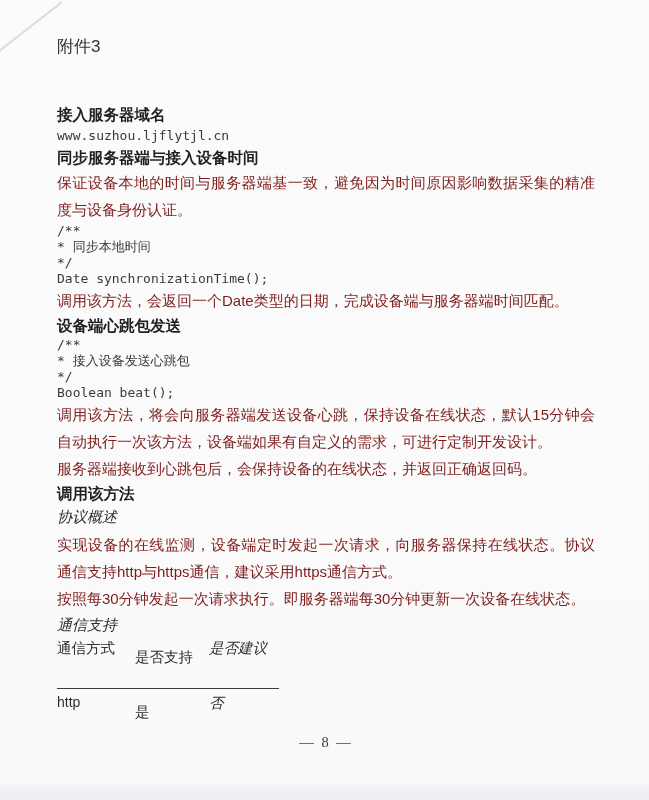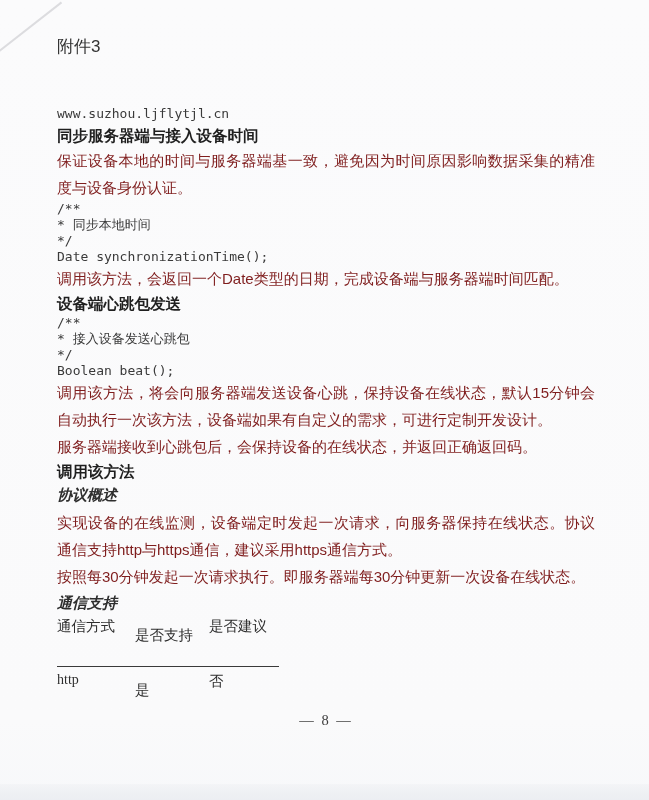--- a/index.html
+++ b/index.html
@@ -74,42 +74,41 @@
     color: #7f1d1d;
     margin: 0;
   }
   .blk-i {
     font-family: "Liberation Serif", serif;
     font-style: italic;
     font-size: 15px;
     line-height: 21px;
     color: #2e2e2e;
     margin: 3px 0 3px;
-    font-weight: bold;
   }
   .comm-table {
     margin-top: 3px;
     width: 222px;
     font-size: 14.5px;
     color: #2e2e2e;
   }
   .comm-table .hdr-row {
     display: flex;
     border-bottom: 1.5px solid #3a3a3a;
     padding-bottom: 21px;
   }
   .comm-table .body-row {
     display: flex;
     padding-top: 5px;
   }
   .comm-table .c1 { width: 78px; }
   .comm-table .c2 { width: 74px; margin-top: 9px; }
-  .comm-table .c3 { width: 70px; }
+  .comm-table .c3 { width: 70px; font-style: italic; }
   .comm-table .body-row .c1 {
-    font-family: Liberation Serif, serif;
+    font-family: Liberation Sans, sans-serif;
     font-size: 14px;
   }
   .page-footer {
     margin-top: 12px;
     text-align: center;
     font-family: "Liberation Serif", serif;
     font-size: 14.5px;
     color: #3c3c3c;
     letter-spacing: 2px;
   }
@@ -126,20 +125,21 @@
 <body>
 
 <div class="page-corner-mark"></div>
 
 <div class="content">
 
   <div class="attachment-label">附件3</div>
 
 
   <div class="body-blocks">
+    <div class="blk-h">接入服务器域名</div>
     <div class="blk-code tall">www.suzhou.ljflytjl.cn</div>
     <div class="blk-h">同步服务器端与接入设备时间</div>
     <p class="blk-p">保证设备本地的时间与服务器端基一致，避免因为时间原因影响数据采集的精准度与设备身份认证。</p>
     <div class="blk-code">/**</div>
     <div class="blk-code">* 同步本地时间</div>
     <div class="blk-code">*/</div>
     <div class="blk-code">Date synchronizationTime();</div>
     <p class="blk-p">调用该方法，会返回一个Date类型的日期，完成设备端与服务器端时间匹配。</p>
     <div class="blk-h">设备端心跳包发送</div>
     <div class="blk-code">/**</div>

